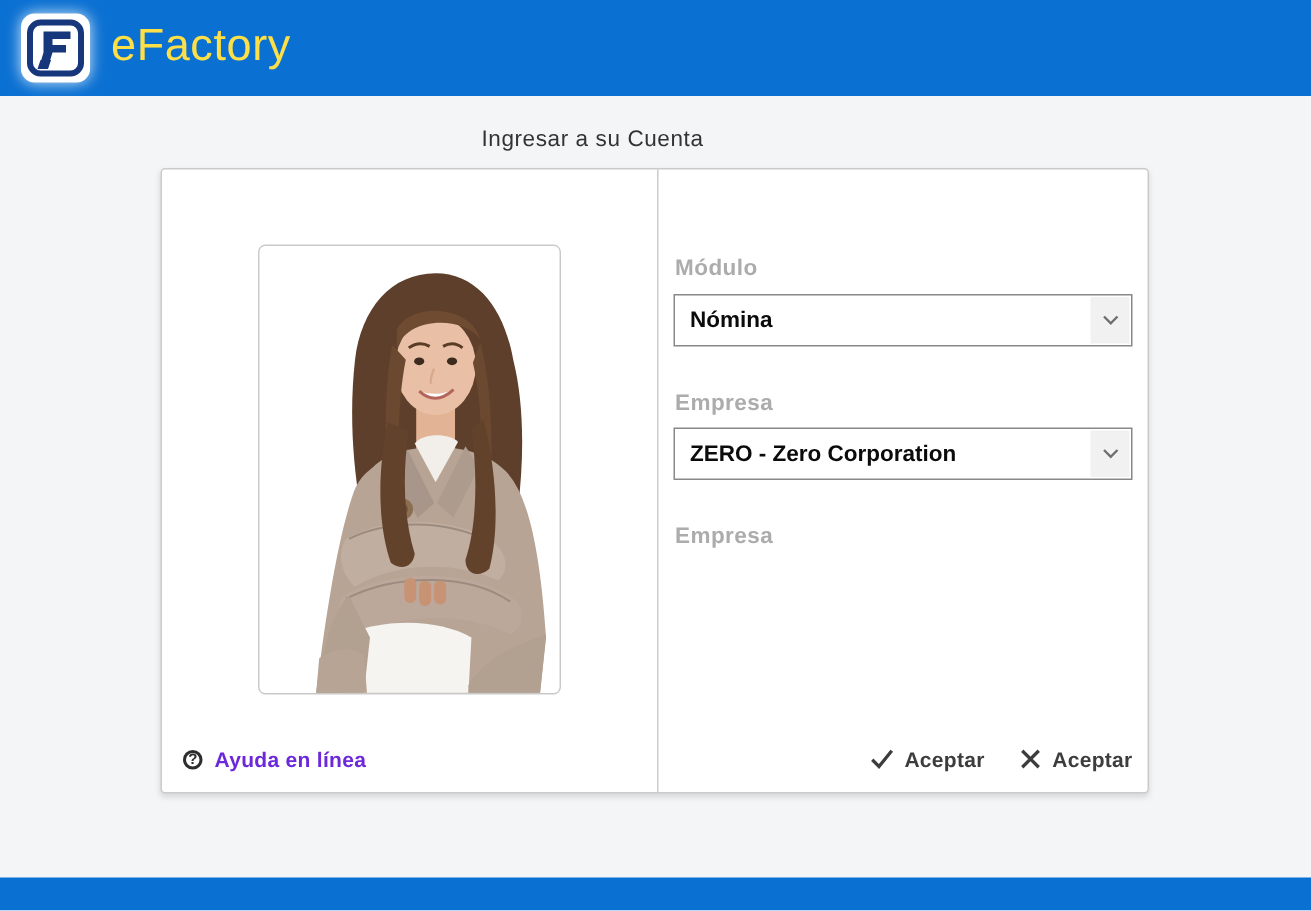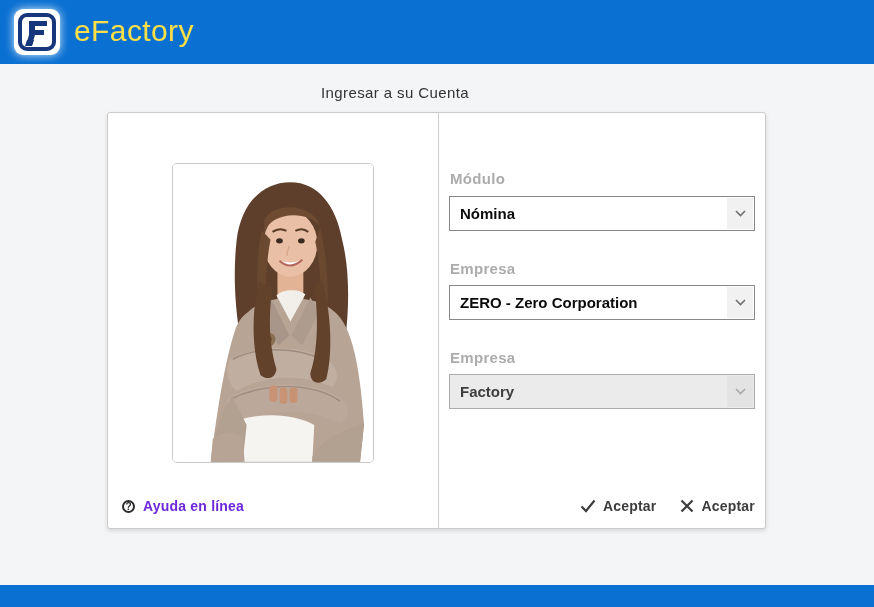--- a/index.html
+++ b/index.html
@@ -190,28 +190,20 @@
     <div class="select sel-1">
       <div class="select-value">ZERO - Zero Corporation</div>
       <div class="chev">
         <svg width="11" height="7" viewBox="0 0 11 7">
             <polyline points="1,1 5.5,5.5 10,1" fill="none" stroke="#6F6F6F" stroke-width="1.6"></polyline>
           </svg>
       </div>
     </div>
 
     <div class="field-label lbl-2">Empresa</div>
-    <div class="select sel-2 disabled" aria-disabled="true">
-      <div class="select-value">Factory</div>
-      <div class="chev">
-        <svg width="11" height="7" viewBox="0 0 11 7">
-            <polyline points="1,1 5.5,5.5 10,1" fill="none" stroke="#6F6F6F" stroke-width="1.6"></polyline>
-          </svg>
-      </div>
-    </div>
 
     <div class="action-row">
       <div class="action-btn">
         <svg width="16" height="14" viewBox="0 0 16 14">
           <path d="M1.5 7.5 L6 12 L14.5 1.5" fill="none" stroke="#3D3D3D" stroke-width="2.2"></path>
         </svg>
         <span>Aceptar</span>
       </div>
       <div class="action-btn">
         <svg width="14" height="14" viewBox="0 0 14 14">

